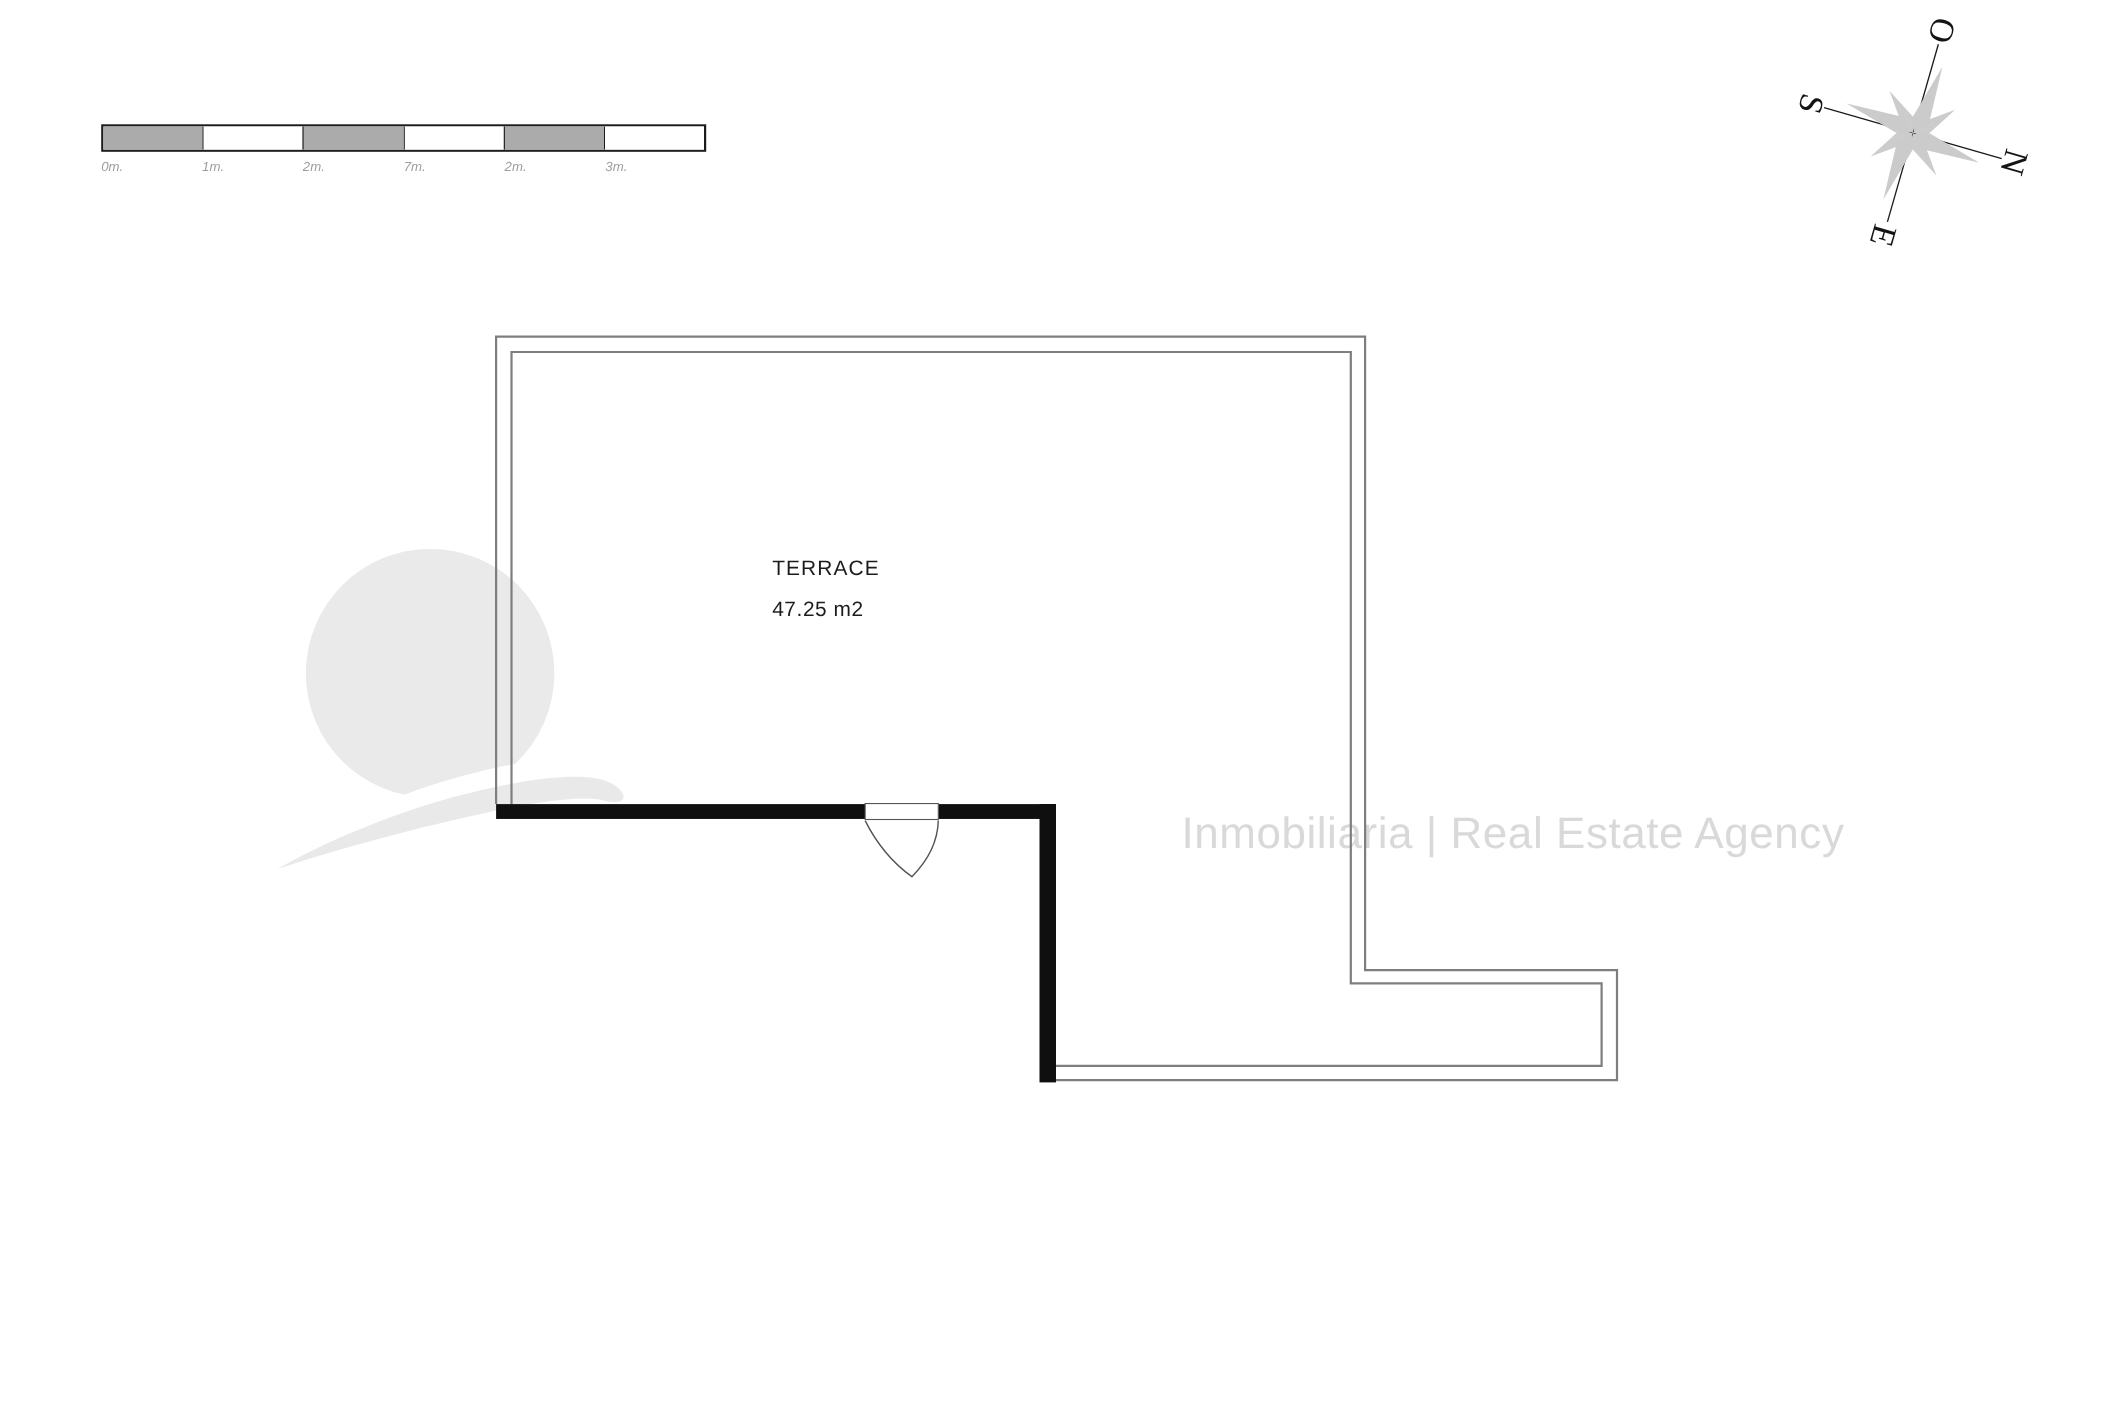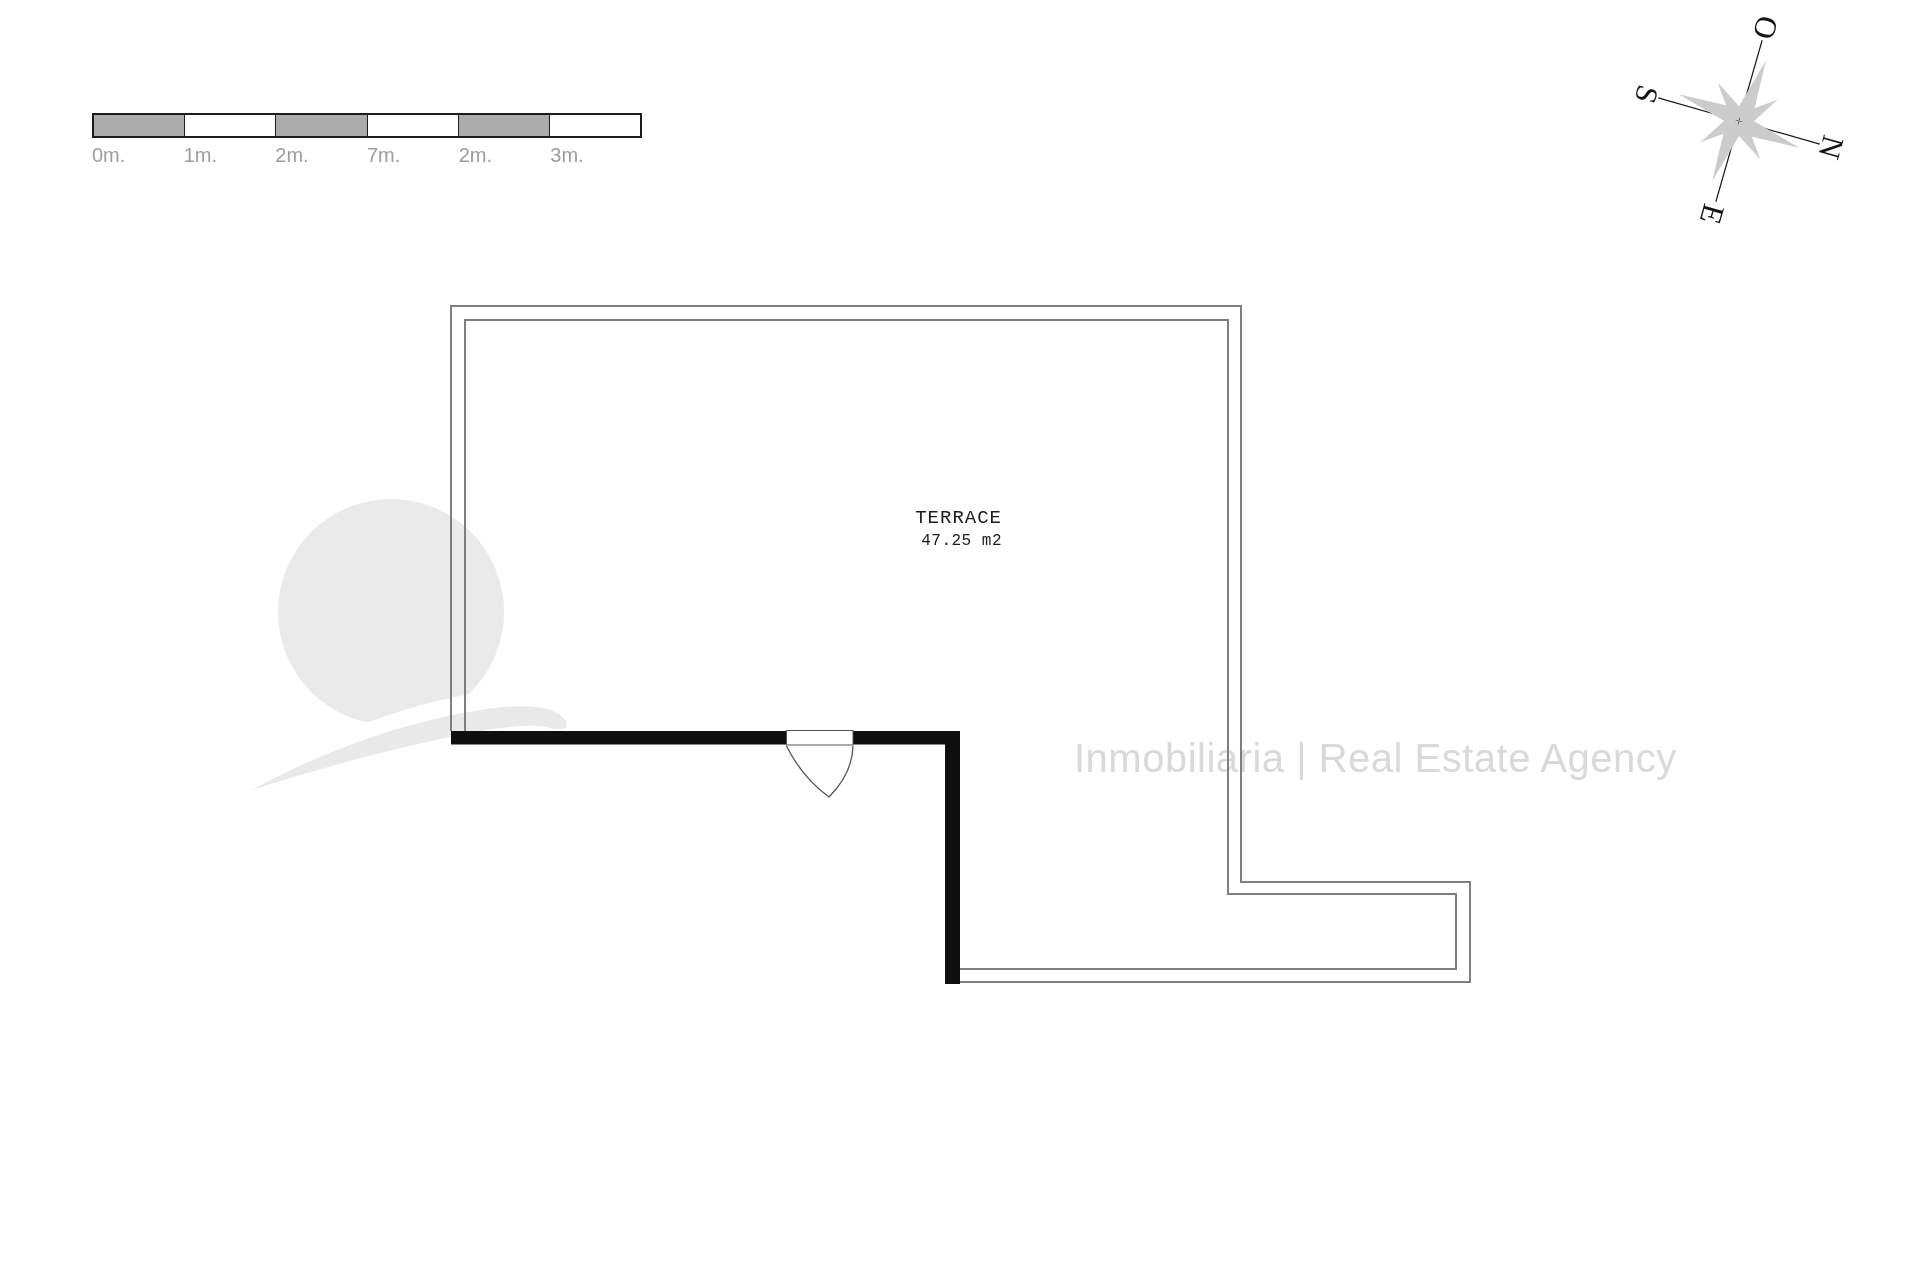--- a/index.html
+++ b/index.html
@@ -21,23 +21,24 @@
     display: flex;
     z-index: 3;
   }
   #scalebar .seg { flex: 1 1 0; border-left: 1.5px solid #1c1c1c; }
   #scalebar .seg:first-child { border-left: none; }
   #scalebar .seg.gray { background: #ababab; }
   #scalebar .seg.white { background: #ffffff; }
   .scale-label {
     position: absolute;
     top: 144px;
-    font-size: 20px;
+    font-size: 12px;
     color: #9d9d9d;
     z-index: 3;
+    font-style: italic;
   }
   
   #wm-brand {
     position: absolute;
     left: 606px; top: 538px;
     font-family: "DejaVu Serif", serif;
     font-size: 193px;
     line-height: 1;
     letter-spacing: -2px;
     color: #e4e4e4;
@@ -51,27 +52,26 @@
     letter-spacing: 0.5px;
     color: #d9d9d9;
     z-index: 1;
     white-space: nowrap;
   }
   
   #room-label-block {
     position: absolute;
     left: 702px; top: 507px;
     width: 300px;
-    text-align: right;
+    text-align: left;
     z-index: 3;
     color: #1c1c1c;
-    font-family: Liberation Mono, monospace;
   }
   #room-label-block .room-name { font-size: 19px; letter-spacing: 1px; }
-  #room-label-block .room-area { font-size: 16px; margin-top: 3px; letter-spacing: 0.5px; }
+  #room-label-block .room-area { font-size: 19px; margin-top: 15px; letter-spacing: 0.5px; }
   
   #disclaimer {
     position: absolute;
     left: 88px; top: 1203px;
     font-size: 17.5px;
     font-style: italic;
     color: #2e2e2e;
     letter-spacing: 0.1px;
     z-index: 3;
     white-space: nowrap;

